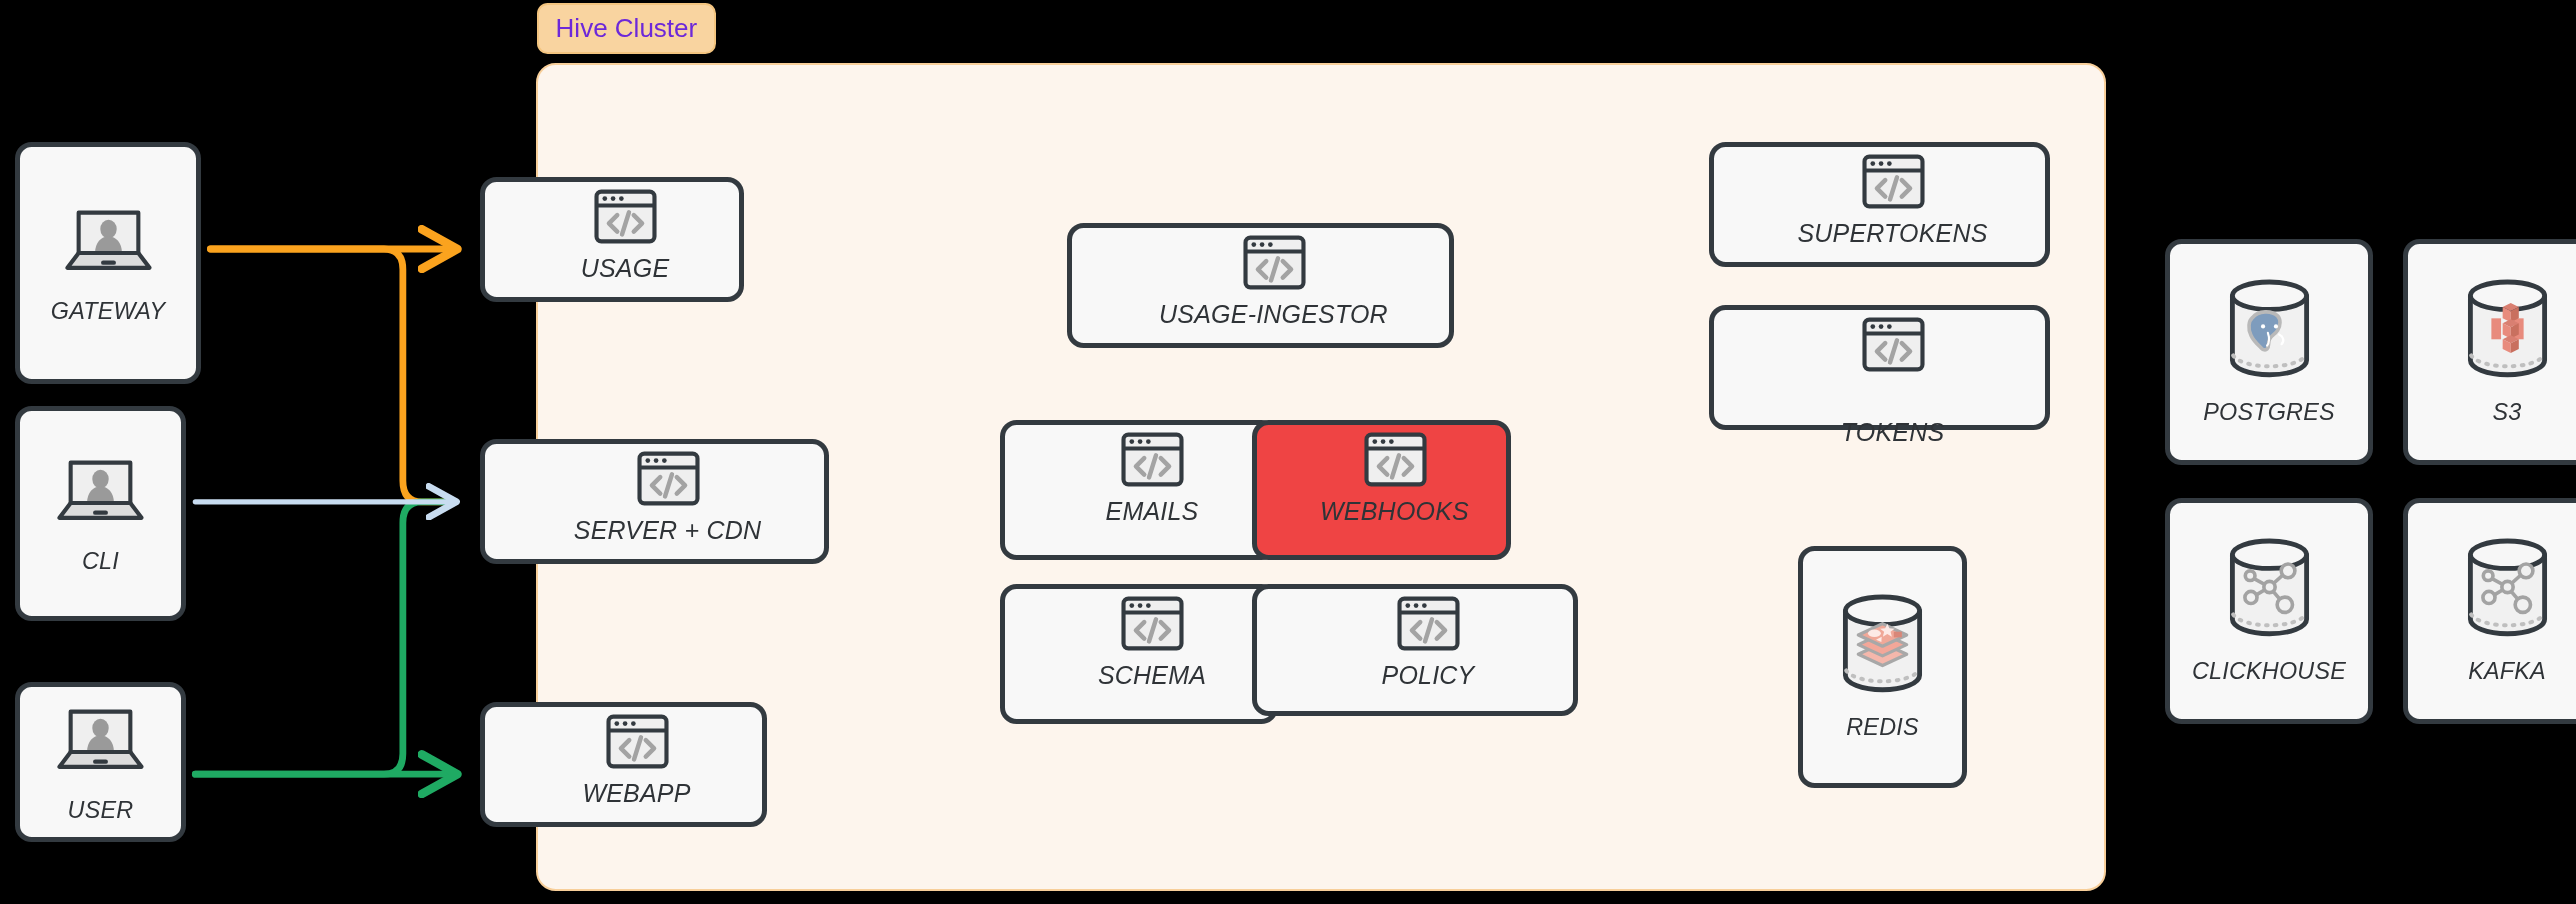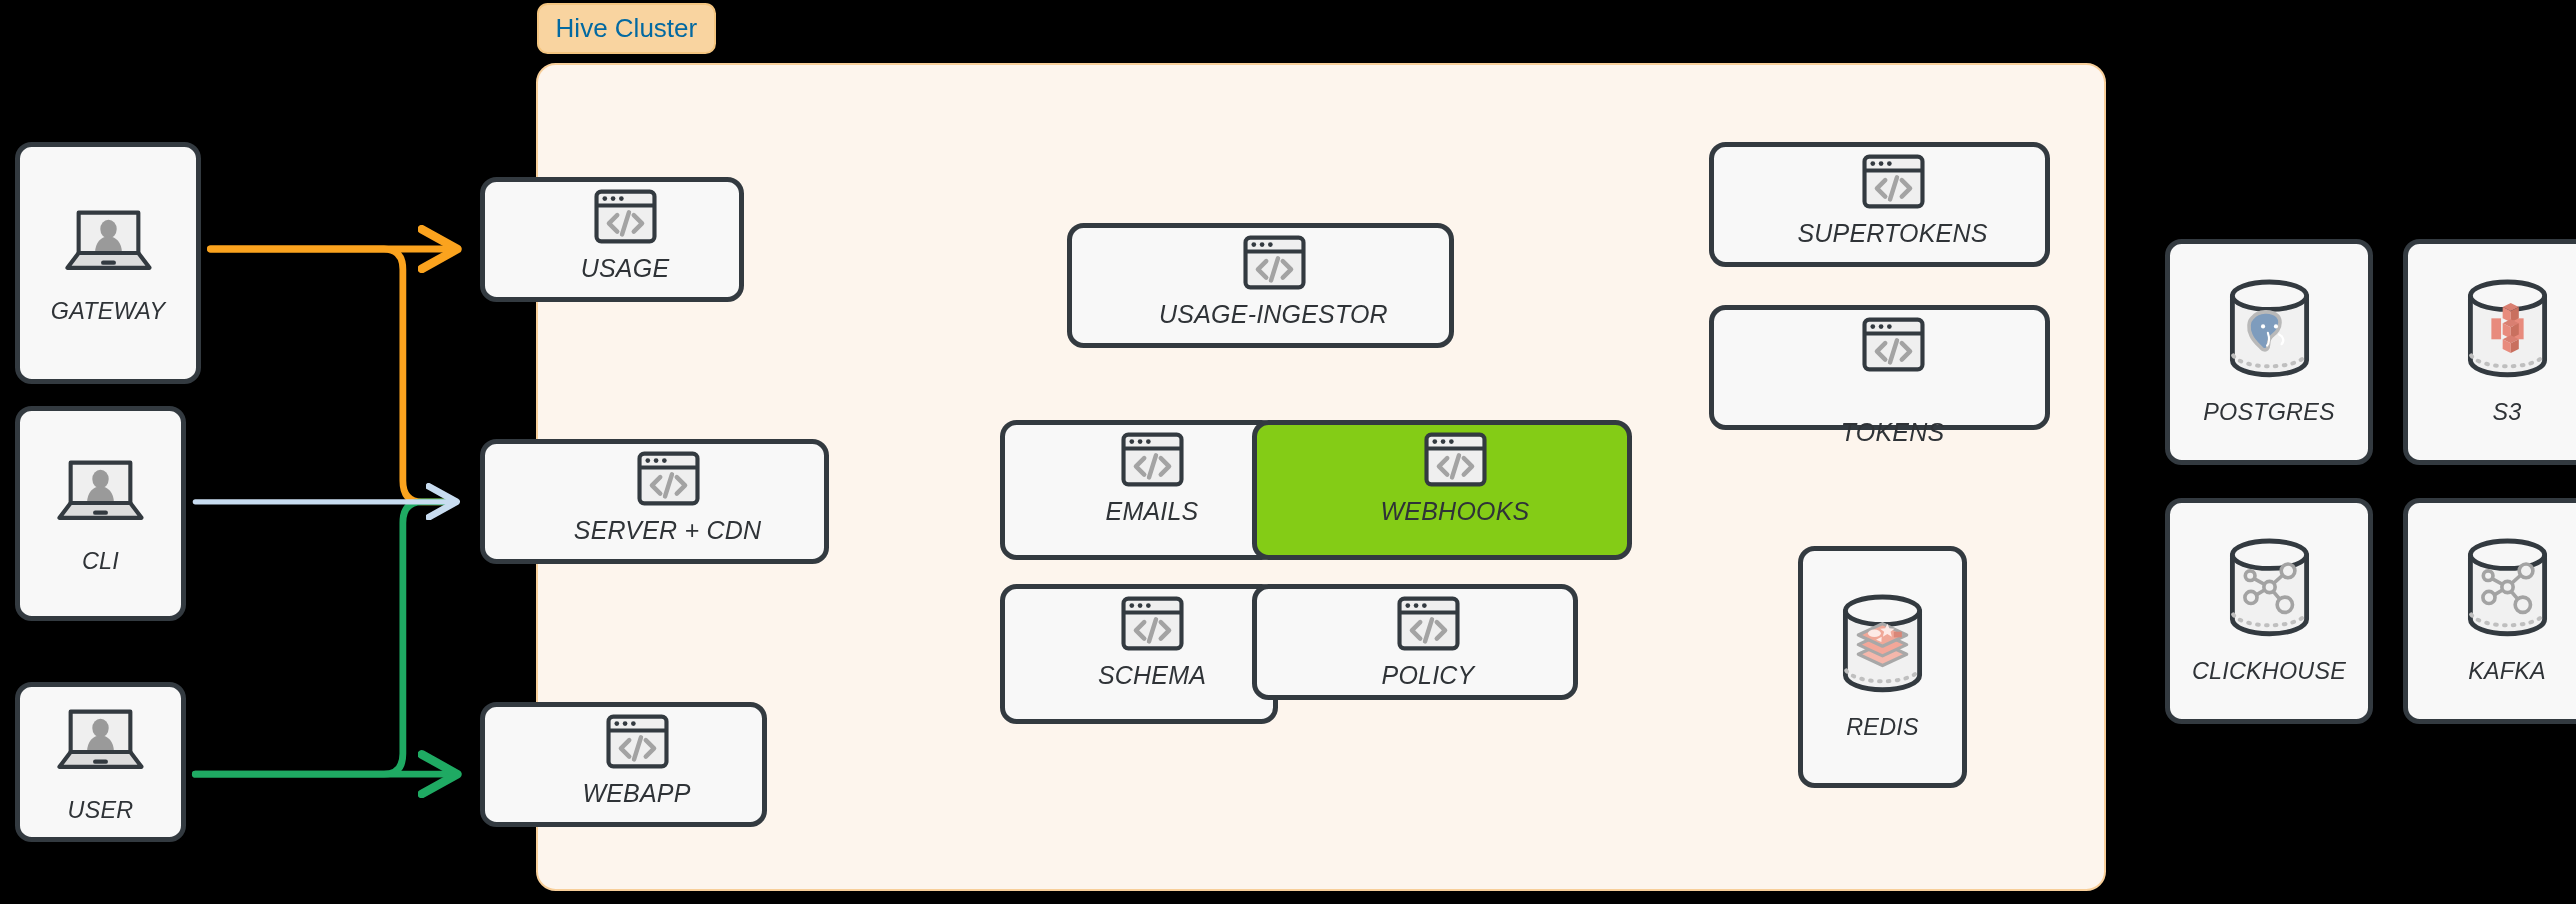--- a/index.html
+++ b/index.html
@@ -16,21 +16,21 @@
     position: absolute;
     background: #fdf5ed;
     border: 2.3px solid #f8cf9a;
     border-radius: 19.6px;
   }
   .cluster-badge {
     position: absolute;
     background: #f9d4a0;
     border: 2.3px solid #f3c47f;
     border-radius: 10.6px;
-    color: #0369a1;
+    color: #6d28d9;
     font-size: 26px;
     line-height: 1;
     padding: 9.8px 16.6px 11.3px 16.6px;
     white-space: nowrap;
   }
 
   
   .node {
     position: absolute;
     background: #f8f8f8;
@@ -183,21 +183,21 @@
     <path d="M8 34 H92" stroke="#333a40" stroke-width="6"></path>
     <circle cx="20" cy="24" r="3.4" fill="#333a40"></circle>
     <circle cx="32" cy="24" r="3.4" fill="#333a40"></circle>
     <circle cx="44" cy="24" r="3.4" fill="#333a40"></circle>
     <path d="M38 48 L26 60 L38 72" fill="none" stroke="#a3a3a3" stroke-width="6.5" stroke-linecap="round" stroke-linejoin="round"></path>
     <path d="M62 48 L74 60 L62 72" fill="none" stroke="#a3a3a3" stroke-width="6.5" stroke-linecap="round" stroke-linejoin="round"></path>
     <path d="M55 44 L45 76" fill="none" stroke="#a3a3a3" stroke-width="6.5" stroke-linecap="round"></path>
   </svg></span>
         <span class="node-label">EMAILS</span>
       </div>
-      <div class="node svc" style="left: 1252px; top: 420px; width: 380px; height: 140px; background: #84cc16; border-color: rgb(51, 58, 64);">
+      <div class="node svc" style="left: 1252px; top: 420px; width: 259px; height: 140px; background: #ef4444; border-color: rgb(51, 58, 64);">
         <span class="node-icon"><svg width="69" height="69" viewBox="0 0 100 100">
     <rect x="8" y="14" width="84" height="72" rx="7" fill="#efefef" stroke="#333a40" stroke-width="6"></rect>
     <path d="M8 34 H92" stroke="#333a40" stroke-width="6"></path>
     <circle cx="20" cy="24" r="3.4" fill="#333a40"></circle>
     <circle cx="32" cy="24" r="3.4" fill="#333a40"></circle>
     <circle cx="44" cy="24" r="3.4" fill="#333a40"></circle>
     <path d="M38 48 L26 60 L38 72" fill="none" stroke="#a3a3a3" stroke-width="6.5" stroke-linecap="round" stroke-linejoin="round"></path>
     <path d="M62 48 L74 60 L62 72" fill="none" stroke="#a3a3a3" stroke-width="6.5" stroke-linecap="round" stroke-linejoin="round"></path>
     <path d="M55 44 L45 76" fill="none" stroke="#a3a3a3" stroke-width="6.5" stroke-linecap="round"></path>
   </svg></span>
@@ -209,21 +209,21 @@
     <path d="M8 34 H92" stroke="#333a40" stroke-width="6"></path>
     <circle cx="20" cy="24" r="3.4" fill="#333a40"></circle>
     <circle cx="32" cy="24" r="3.4" fill="#333a40"></circle>
     <circle cx="44" cy="24" r="3.4" fill="#333a40"></circle>
     <path d="M38 48 L26 60 L38 72" fill="none" stroke="#a3a3a3" stroke-width="6.5" stroke-linecap="round" stroke-linejoin="round"></path>
     <path d="M62 48 L74 60 L62 72" fill="none" stroke="#a3a3a3" stroke-width="6.5" stroke-linecap="round" stroke-linejoin="round"></path>
     <path d="M55 44 L45 76" fill="none" stroke="#a3a3a3" stroke-width="6.5" stroke-linecap="round"></path>
   </svg></span>
         <span class="node-label">SCHEMA</span>
       </div>
-      <div class="node svc" style="left: 1252px; top: 584px; width: 326px; height: 116px; background: rgb(248, 248, 248); border-color: rgb(51, 58, 64);">
+      <div class="node svc" style="left: 1252px; top: 584px; width: 326px; height: 132px; background: rgb(248, 248, 248); border-color: rgb(51, 58, 64);">
         <span class="node-icon"><svg width="69" height="69" viewBox="0 0 100 100">
     <rect x="8" y="14" width="84" height="72" rx="7" fill="#efefef" stroke="#333a40" stroke-width="6"></rect>
     <path d="M8 34 H92" stroke="#333a40" stroke-width="6"></path>
     <circle cx="20" cy="24" r="3.4" fill="#333a40"></circle>
     <circle cx="32" cy="24" r="3.4" fill="#333a40"></circle>
     <circle cx="44" cy="24" r="3.4" fill="#333a40"></circle>
     <path d="M38 48 L26 60 L38 72" fill="none" stroke="#a3a3a3" stroke-width="6.5" stroke-linecap="round" stroke-linejoin="round"></path>
     <path d="M62 48 L74 60 L62 72" fill="none" stroke="#a3a3a3" stroke-width="6.5" stroke-linecap="round" stroke-linejoin="round"></path>
     <path d="M55 44 L45 76" fill="none" stroke="#a3a3a3" stroke-width="6.5" stroke-linecap="round"></path>
   </svg></span>

